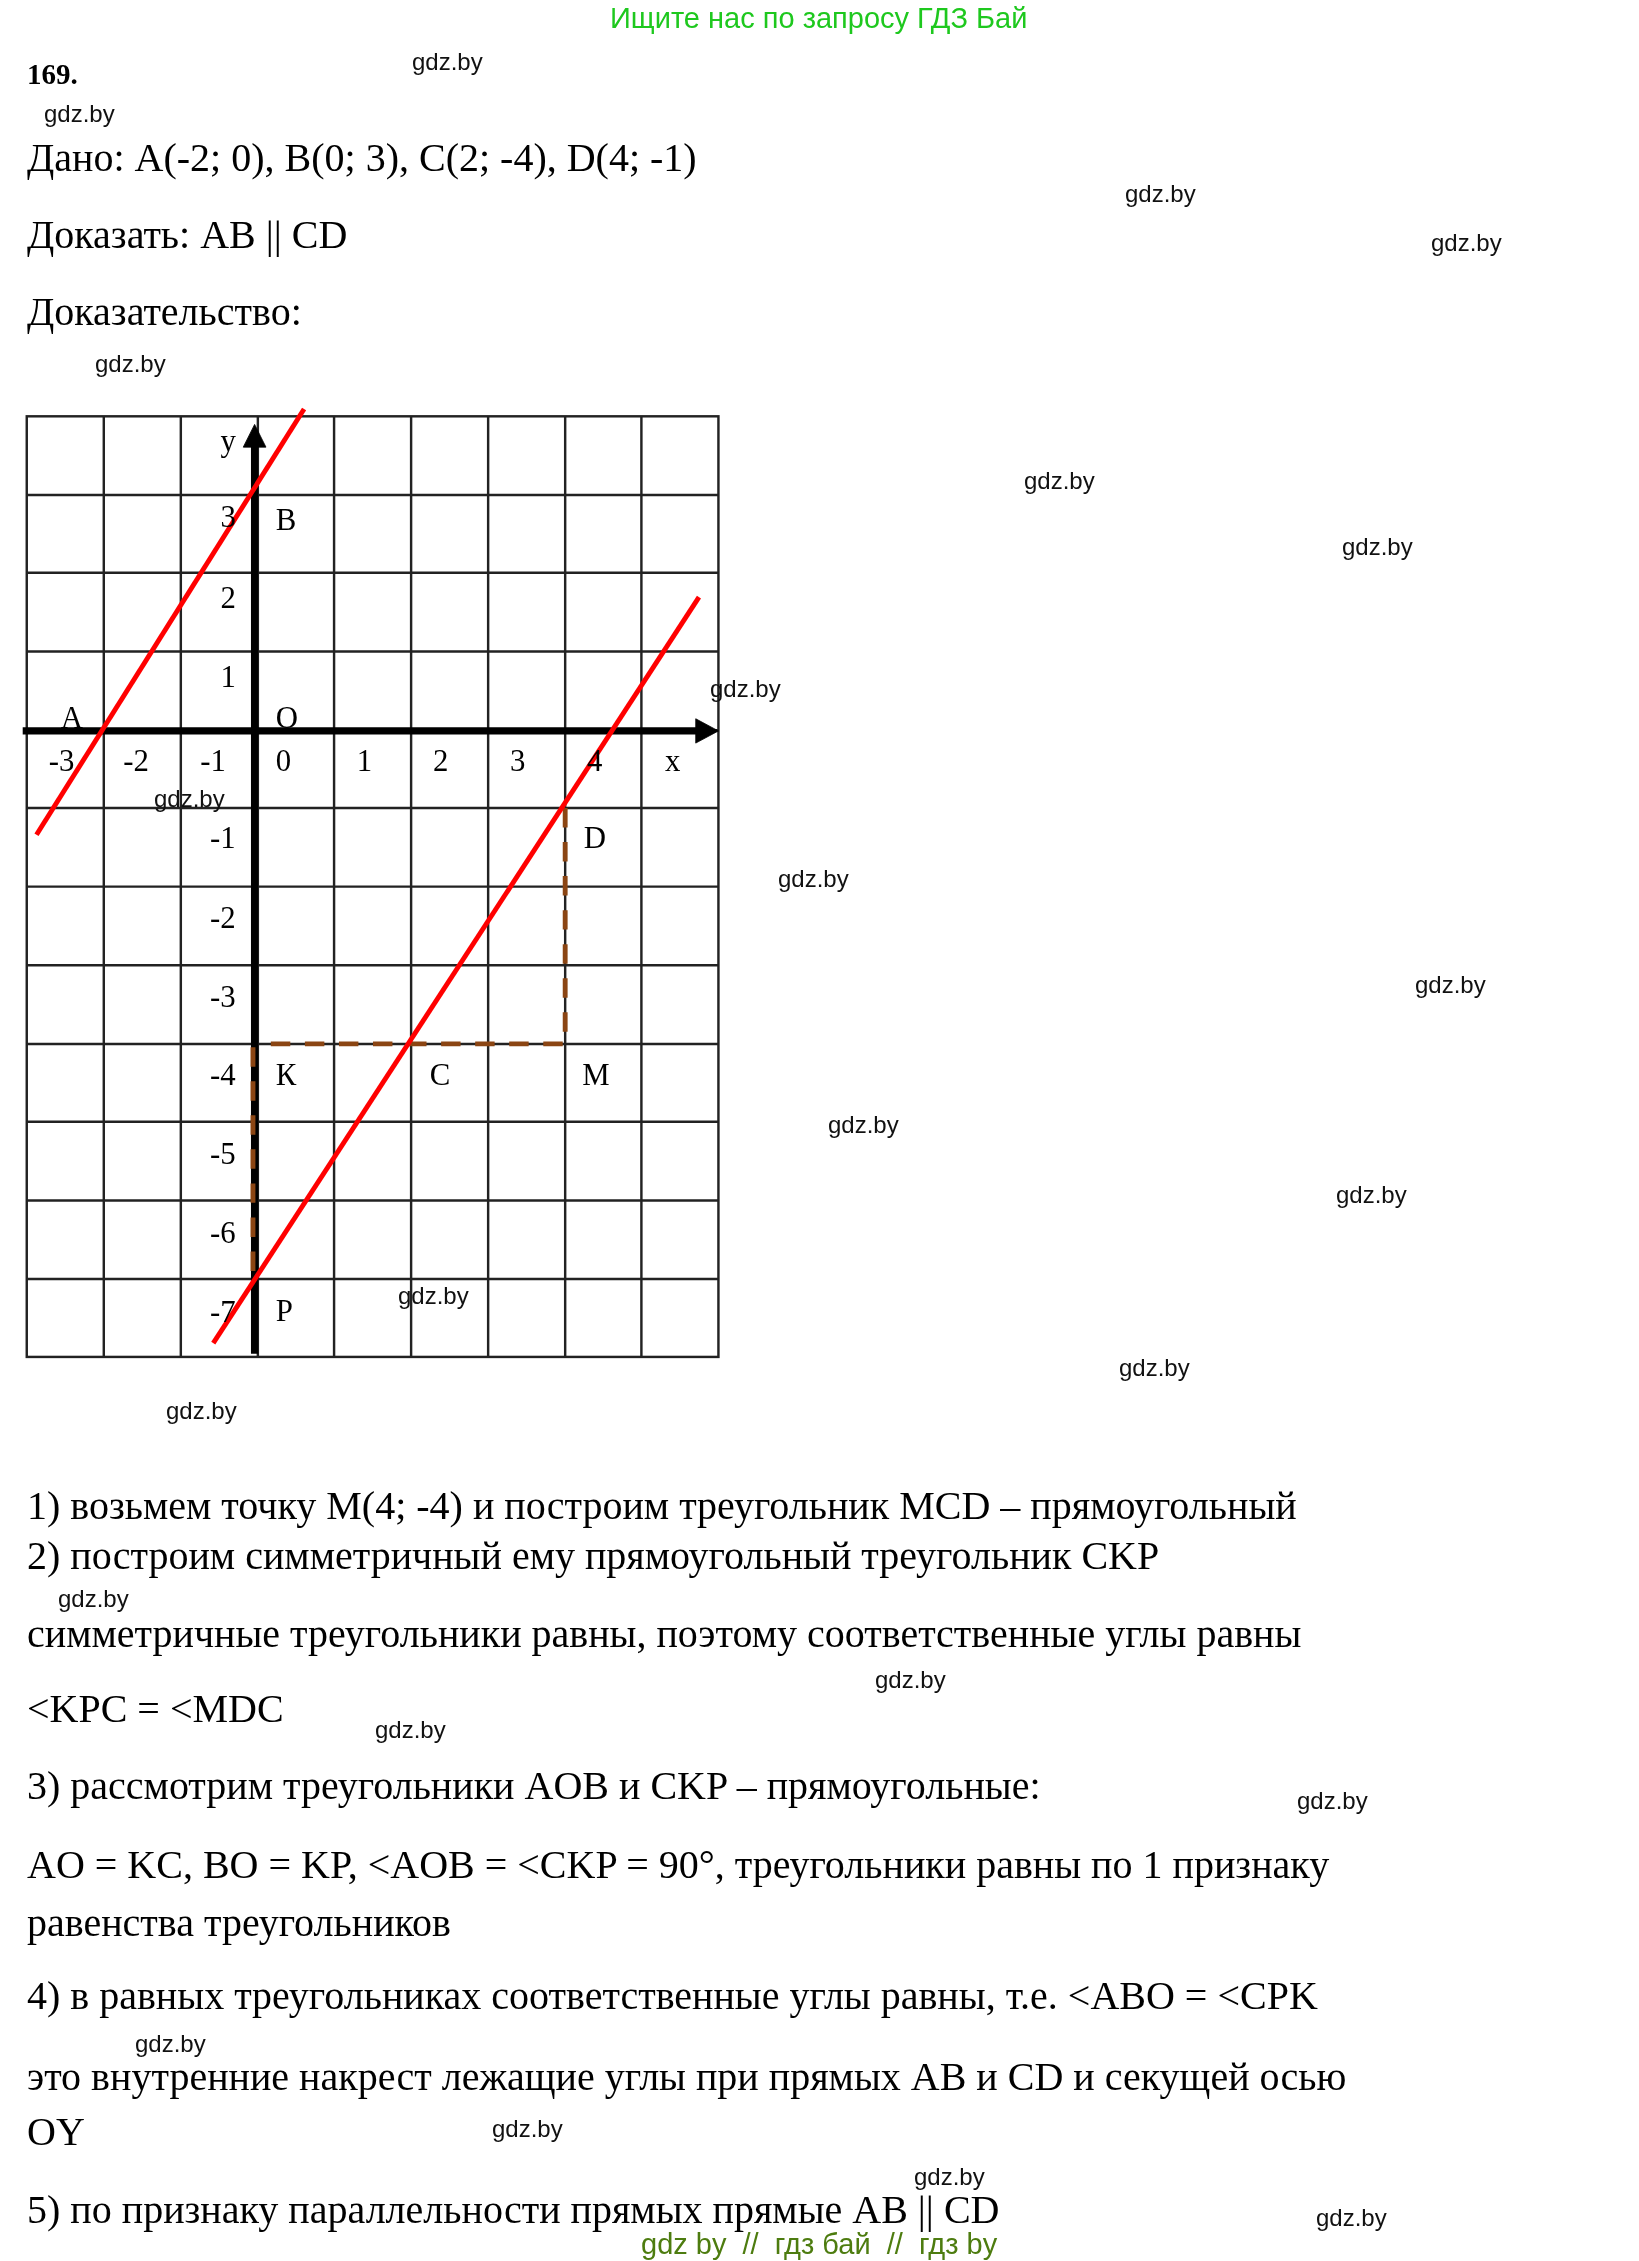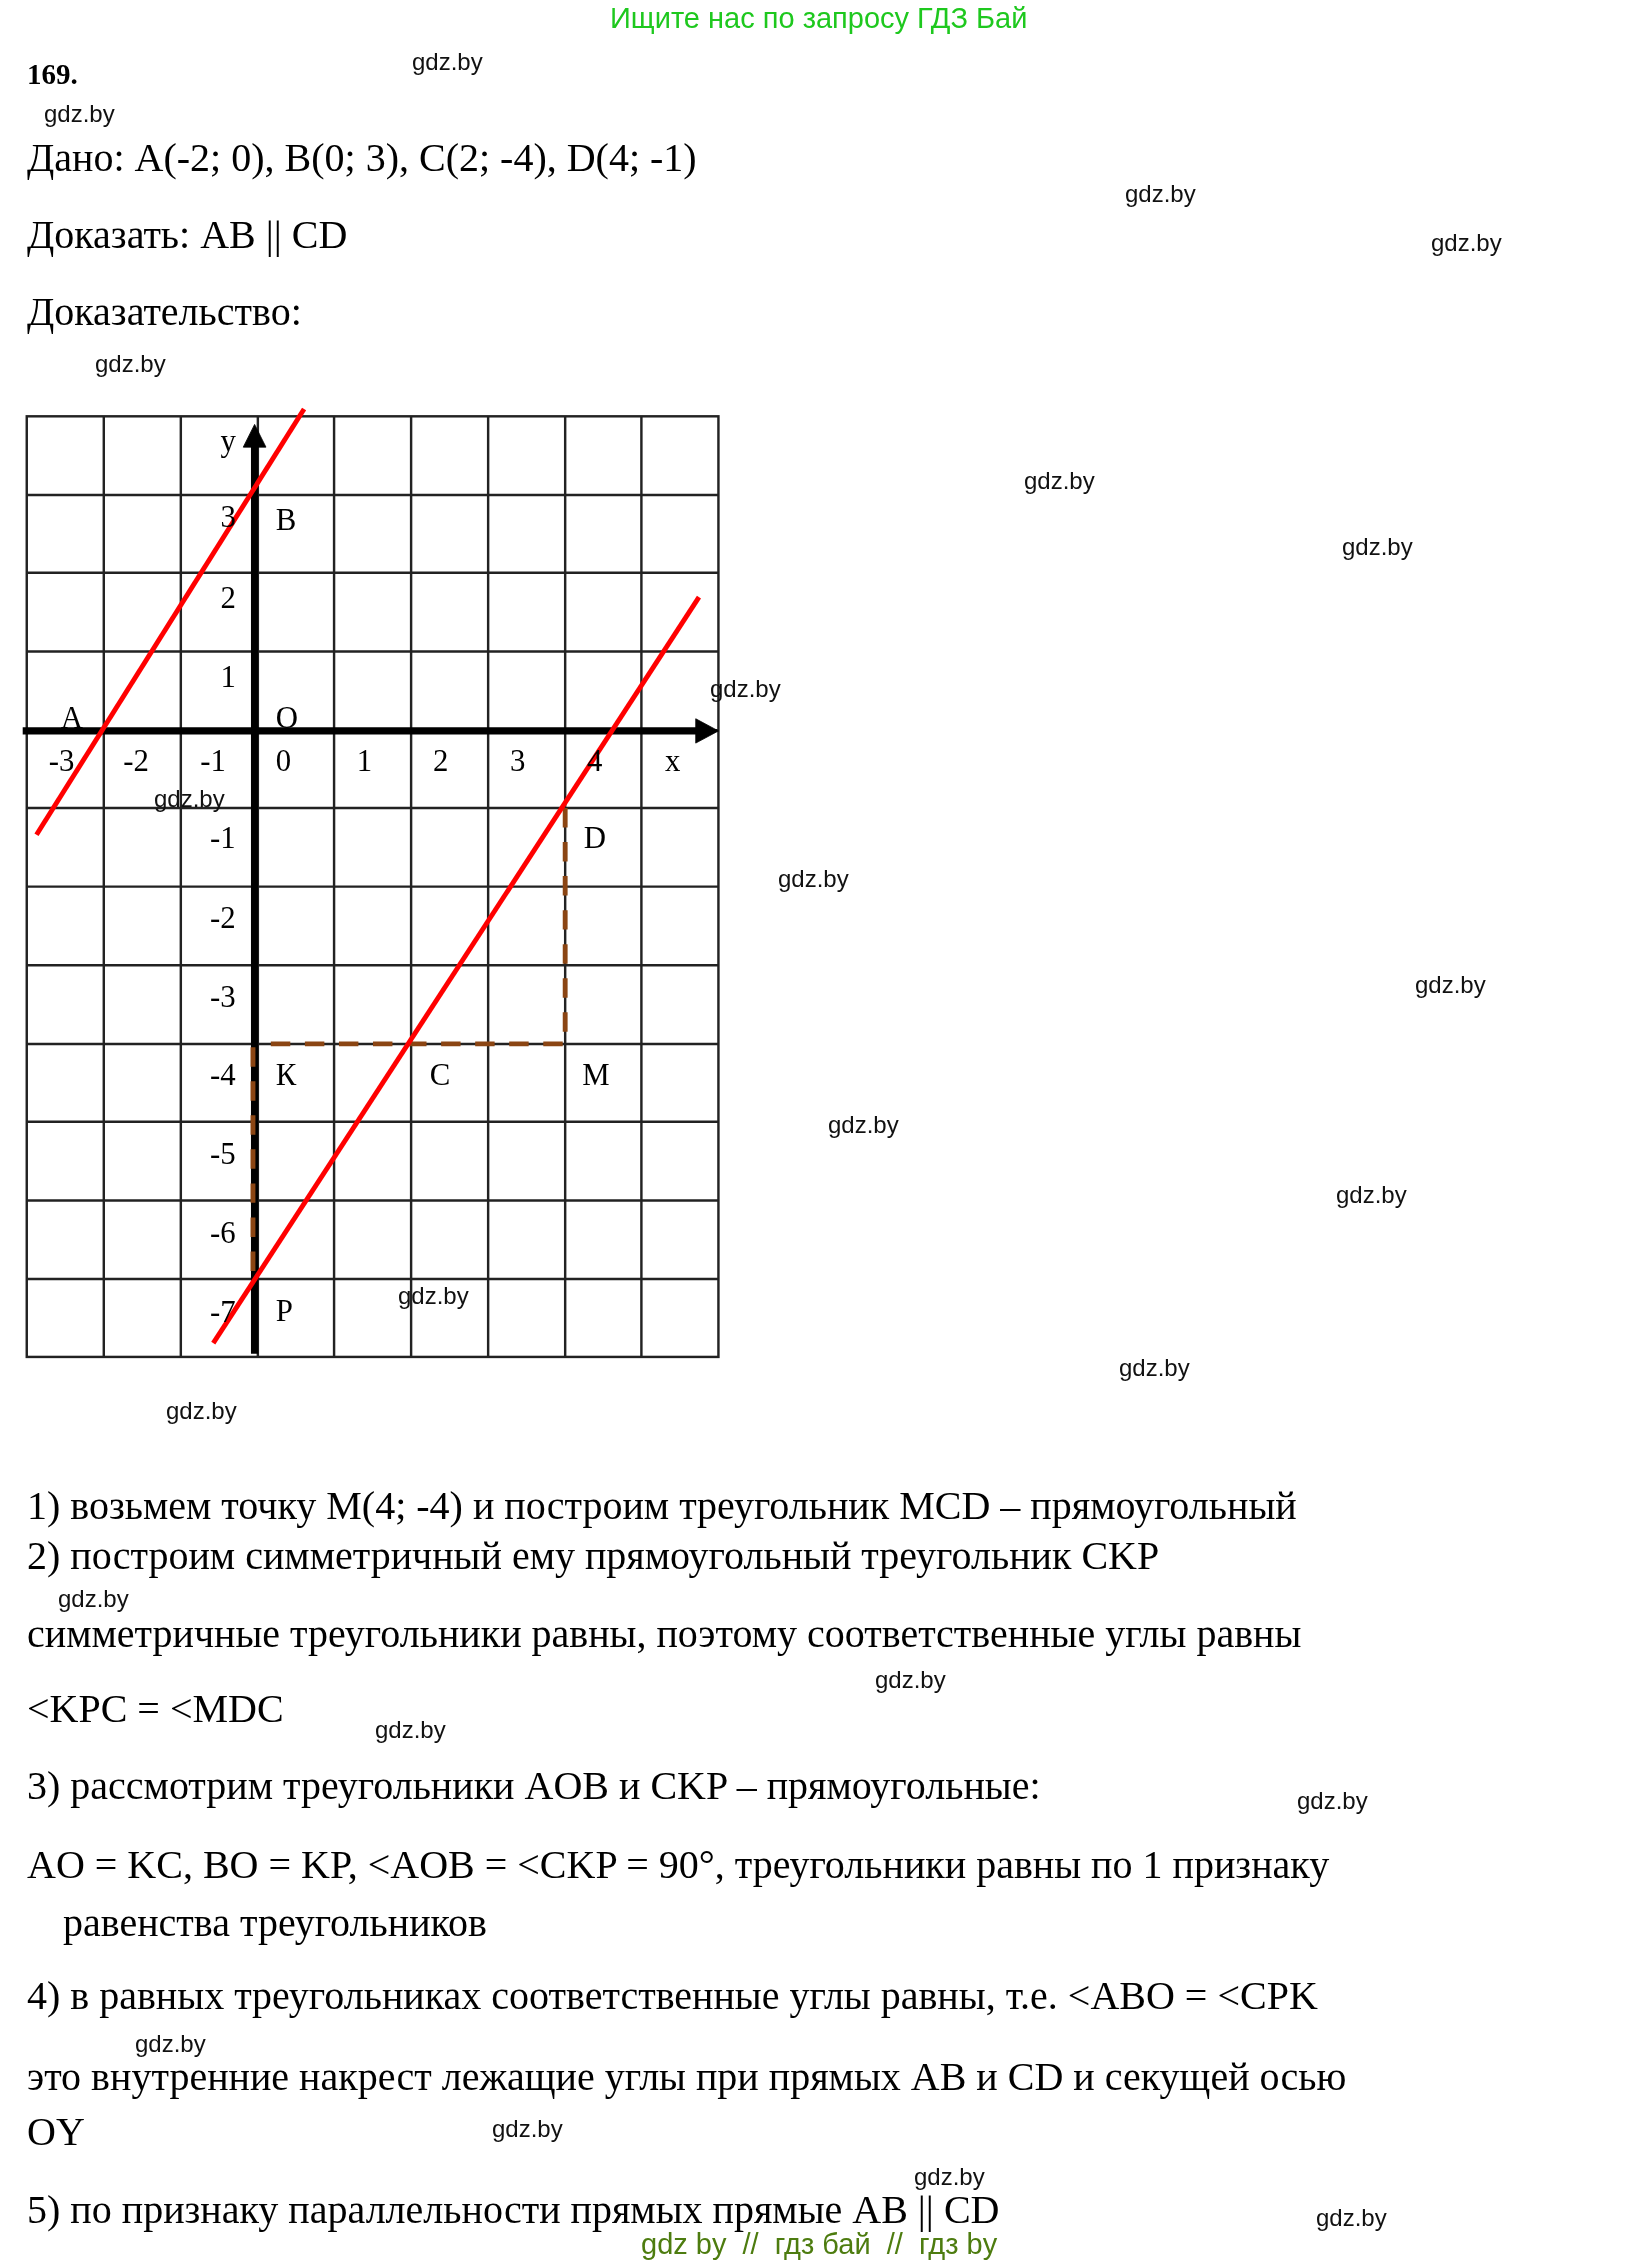--- a/index.html
+++ b/index.html
@@ -96,21 +96,21 @@
   <text class="lbl" x="718" y="1337">M</text>
   <text class="lbl" x="340" y="1628">P</text>
 </svg>
 
 <div class="serif line" style="top:1483px;">1) возьмем точку M(4; -4) и построим треугольник MCD – прямоугольный</div>
 <div class="serif line" style="top:1533px;">2) построим симметричный ему прямоугольный треугольник CKP</div>
 <div class="serif line" style="top:1611px;">симметричные треугольники равны, поэтому соответственные углы равны</div>
 <div class="serif line" style="top:1686px;">&lt;KPC = &lt;MDC</div>
 <div class="serif line" style="top:1763px;">3) рассмотрим треугольники AOB и CKP – прямоугольные:</div>
 <div class="serif line" style="top:1842px;">AO = KC, BO = KP, &lt;AOB = &lt;CKP = 90°, треугольники равны по 1 признаку</div>
-<div class="serif line" style="top:1900px;margin-left:36px;">равенства треугольников</div>
+<div class="serif line" style="top:1900px;">равенства треугольников</div>
 <div class="serif line" style="top:1973px;">4) в равных треугольниках соответственные углы равны, т.е. &lt;ABO = &lt;CPK</div>
 <div class="serif line" style="top:2054px;">это внутренние накрест лежащие углы при прямых AB и CD и секущей осью</div>
 <div class="serif line" style="top:2109px;">OY</div>
 <div class="serif line" style="top:2187px;">5) по признаку параллельности прямых прямые AB || CD</div>
 
 <div class="wm" style="left:412px;top:50px;">gdz.by</div>
 <div class="wm" style="left:44px;top:102px;">gdz.by</div>
 <div class="wm" style="left:1125px;top:182px;">gdz.by</div>
 <div class="wm" style="left:1431px;top:231px;">gdz.by</div>
 <div class="wm" style="left:95px;top:352px;">gdz.by</div>

